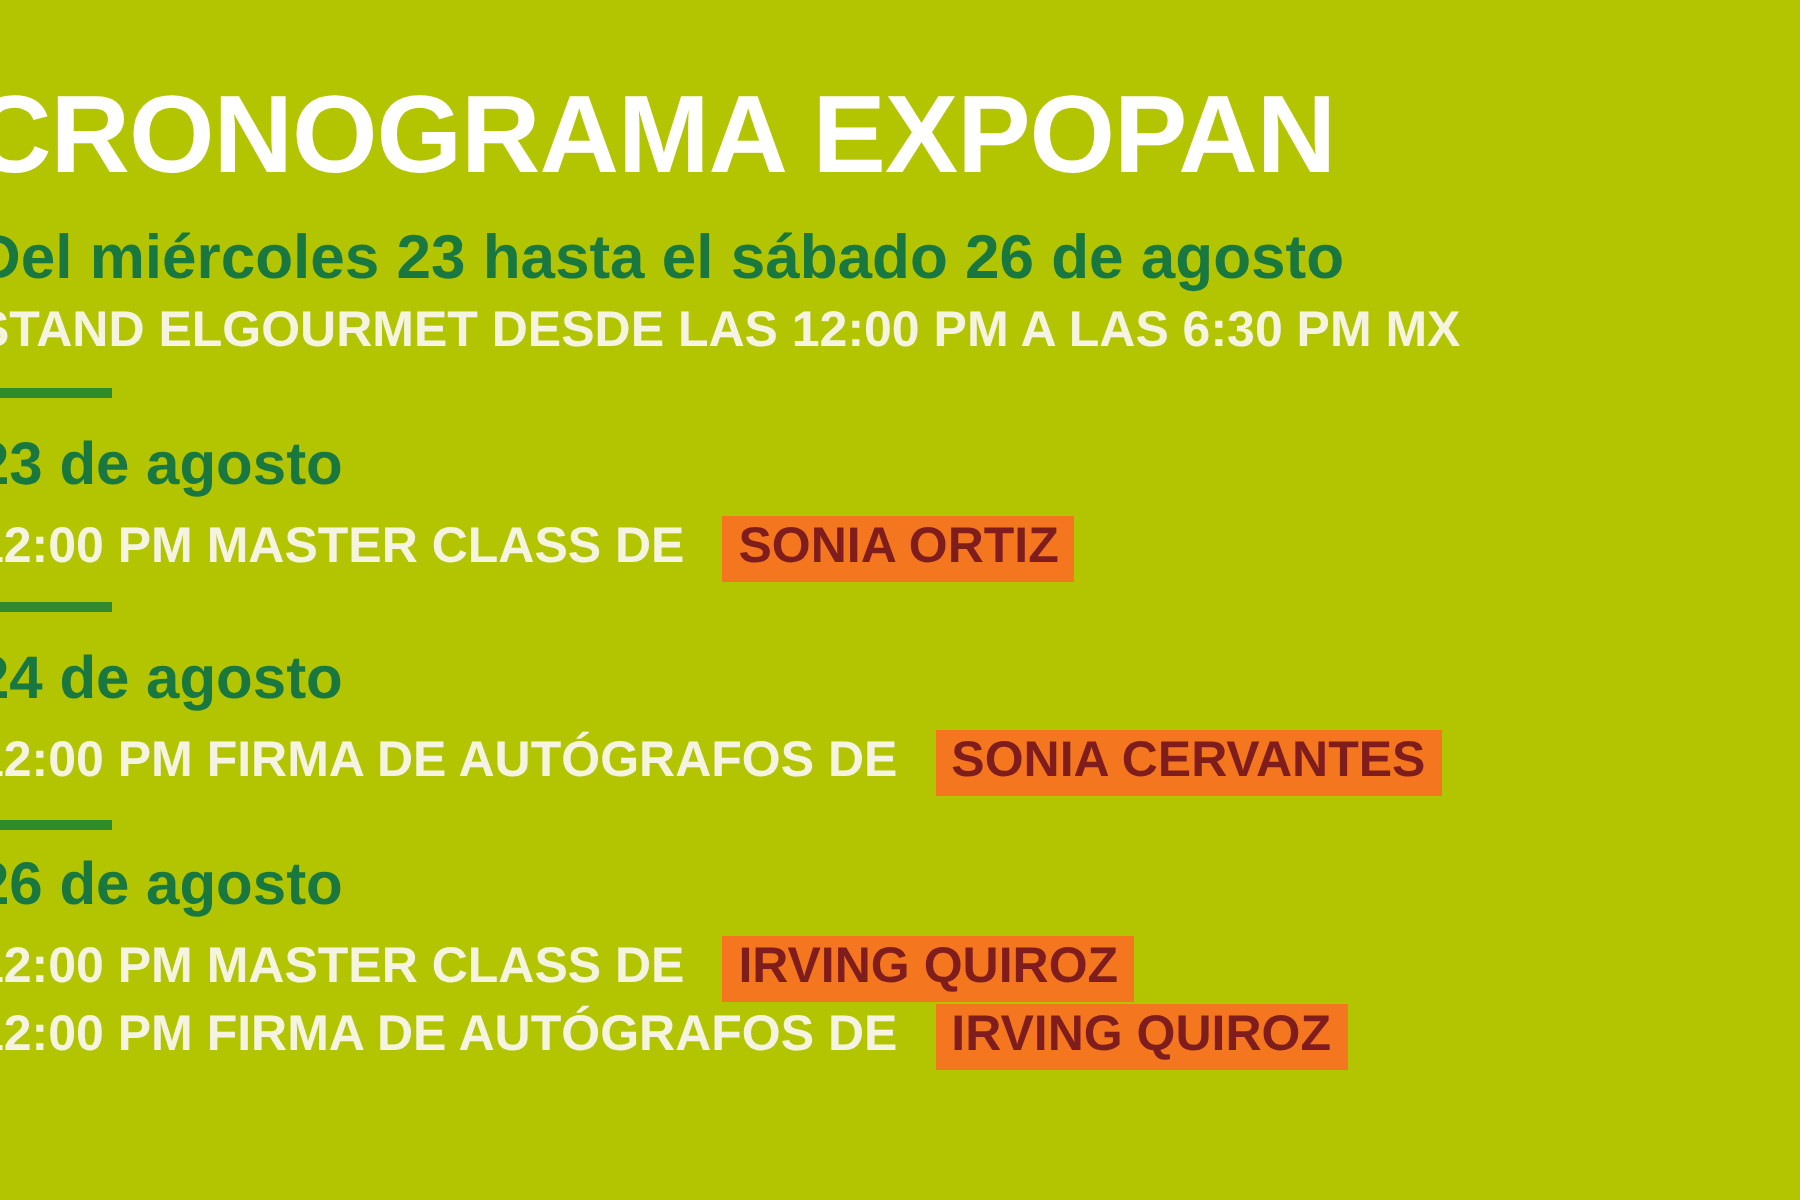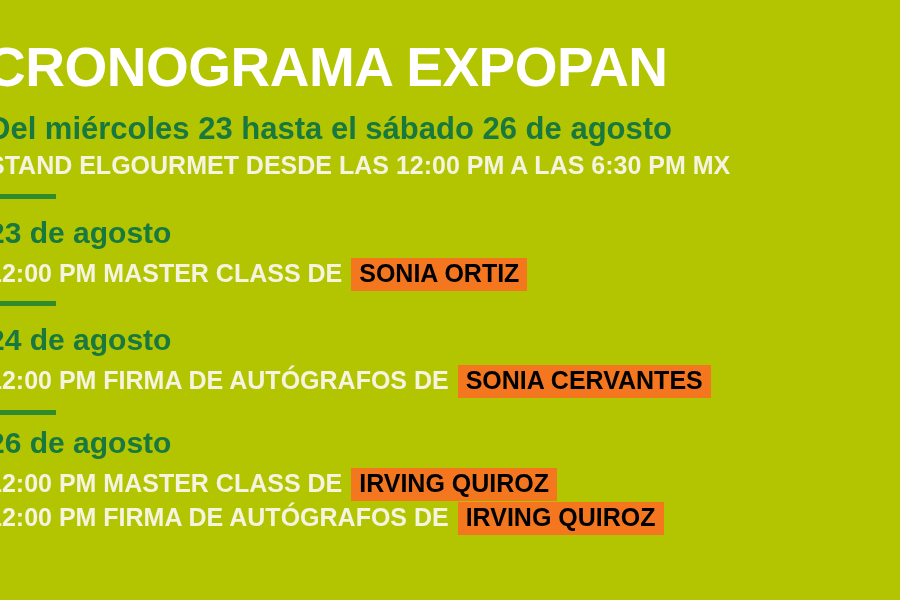--- a/index.html
+++ b/index.html
@@ -100,23 +100,23 @@
     font-size: 25px;
     font-weight: bold;
     color: #f5f4e0;
     line-height: 1.28;
     white-space: nowrap;
     margin: 0;
   }
 
   .name-chip {
     background: #f4771f;
-    color: #000000;
+    color: #7f1d1d;
     padding: 3px 8px 5px 8px;
-    margin-left: 2px;
+    margin-left: 12px;
     display: inline-block;
     line-height: 1;
   }
 </style>
 </head>
 <body>
 
 <div id="poster">
 
   <div class="deco-layer">

